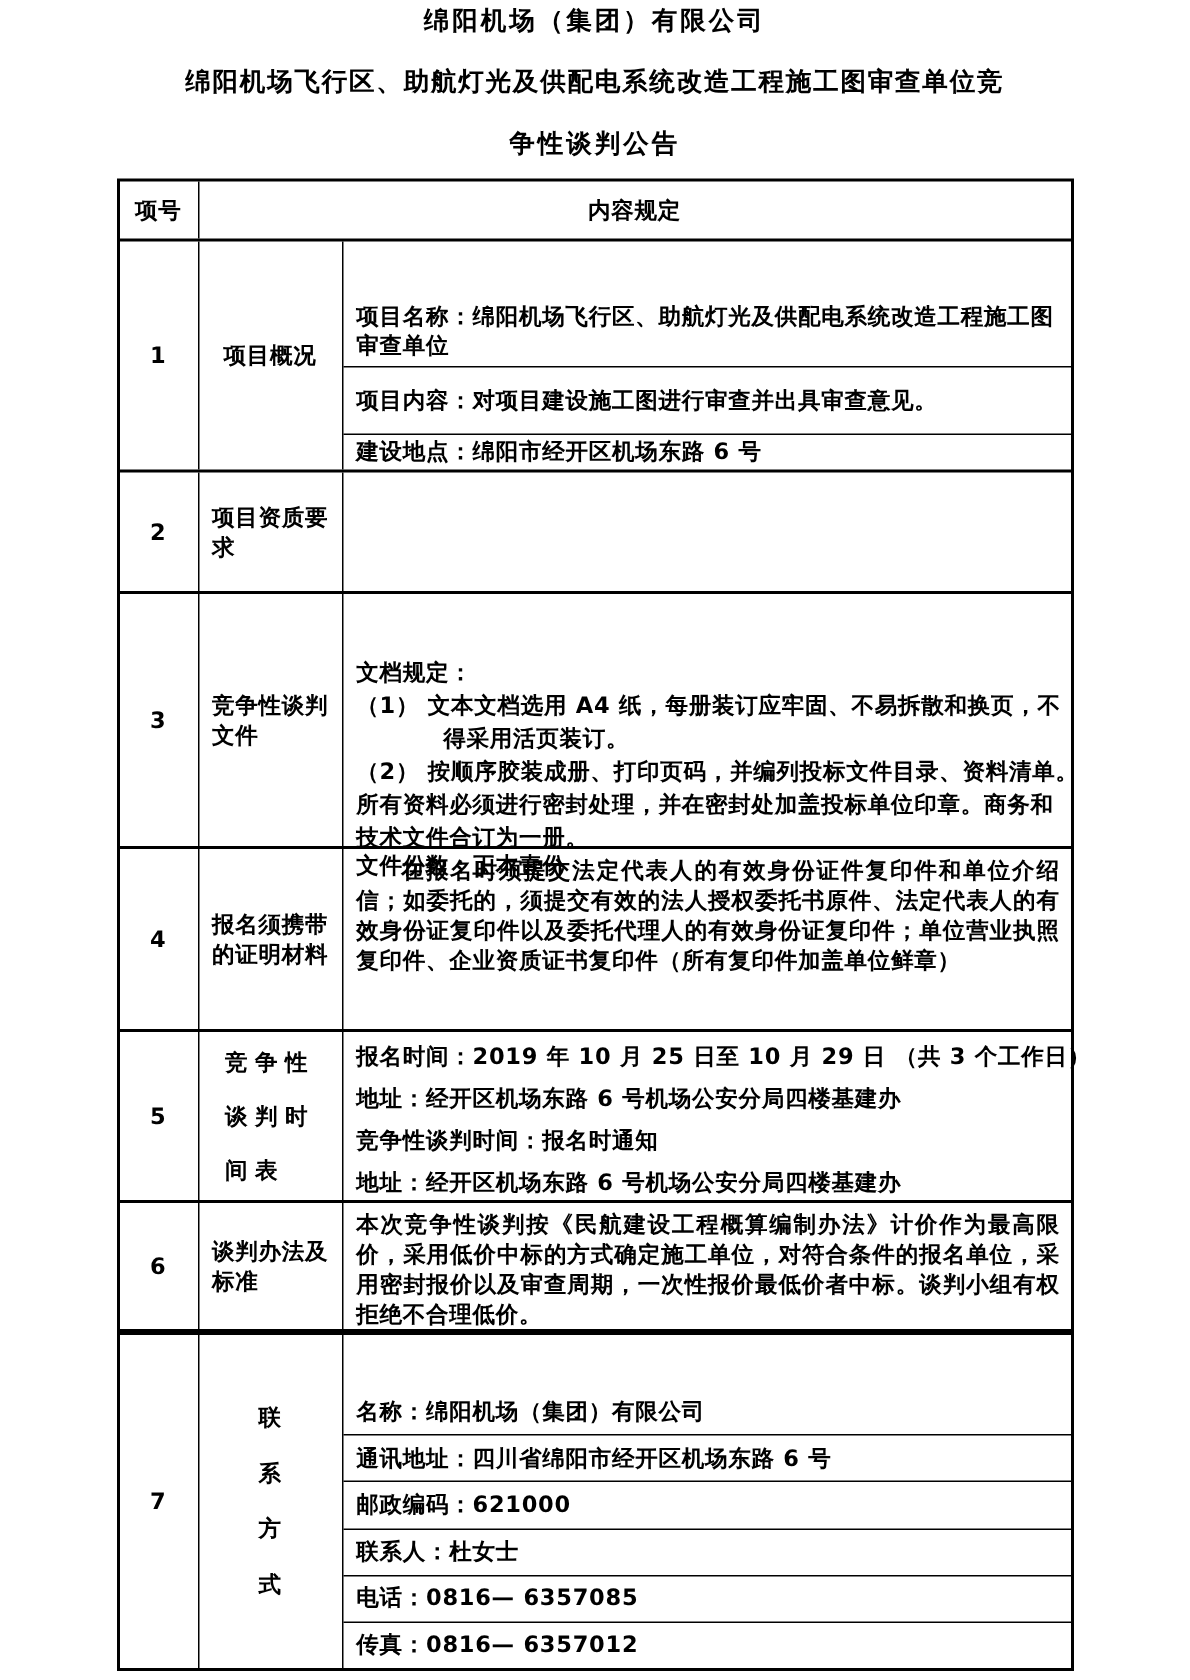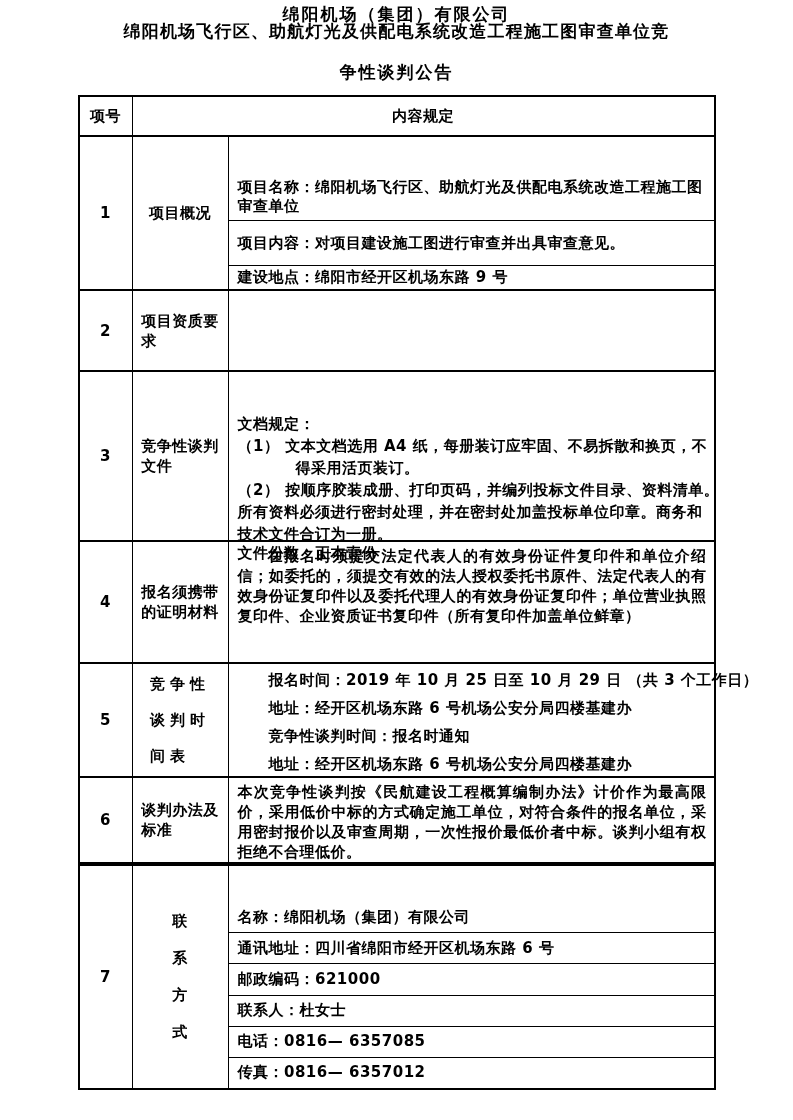--- a/index.html
+++ b/index.html
@@ -7,21 +7,21 @@
   body {
     width: 793px; height: 1120px;
     font-family: "DejaVu Sans", sans-serif;
     font-weight: 700;
     color: #000;
     overflow: hidden;
   }
   .titles { padding-top: 6px; text-align: center; }
   .t-line { font-size: 17px; letter-spacing: 2px; line-height: 17px; }
   .t1 { margin-top: 0; }
-  .t2 { letter-spacing: 1.2px; }
+  .t2 { margin-top: 24px; letter-spacing: 1.2px; }
   .t3 { margin-top: 24px; }
 
   .doc-table {
     width: 638px;
     margin: 14px auto 0 auto;
     border: 2.5px solid #000;
     font-size: 15px;
     letter-spacing: 0.5px;
   }
   .trow { display: flex; align-items: stretch; border-top: 2px solid #000; }
@@ -49,21 +49,21 @@
   .r7 .sub { flex: 1; }
 
   .para { display: block; padding: 4px 7px 4px 9px; line-height: 20px;
           text-align: justify; }
   .center-v { display: flex; align-items: center; }
   .center-v .para { width: 100%; }
 
   .doc-line { line-height: 22px; white-space: nowrap; }
   .doc-line.indent { padding-left: 58px; }
 
-  .sched { display: block; padding: 2px 8px 0 9px; margin-left: 31px; }
+  .sched { display: block; padding: 2px 8px 0 9px; }
   .sched-line { line-height: 28px; white-space: nowrap; }
 
   .indent2 { text-indent: 2em; }
   .label-wide { line-height: 36px; letter-spacing: 5px; }
   .label-tall { line-height: 37px; }
 
   .dsep { height: 2.5px; border-top: 2px solid #000; border-bottom: 2px solid #000; }
 </style>
 </head>
 <body>
@@ -80,21 +80,21 @@
     <div class="c1">项号</div>
     <div class="cH">内容规定</div>
   </div>
 
   <div class="trow r1">
     <div class="c1">1</div>
     <div class="c2">项目概况</div>
     <div class="c3">
       <div class="sub r1s1">项目名称：绵阳机场飞行区、助航灯光及供配电系统改造工程施工图审查单位</div>
       <div class="sub r1s2">项目内容：对项目建设施工图进行审查并出具审查意见。</div>
-      <div class="sub r1s3">建设地点：绵阳市经开区机场东路 9 号</div>
+      <div class="sub r1s3">建设地点：绵阳市经开区机场东路 6 号</div>
     </div>
   </div>
 
   <div class="trow r2">
     <div class="c1">2</div>
     <div class="c2">项目资质要
 求</div>
   </div>
 
   <div class="trow r3">

